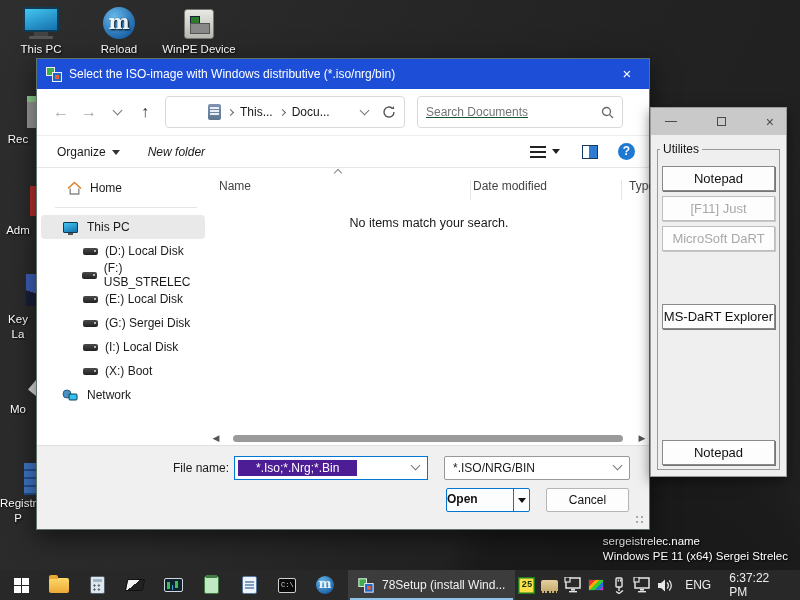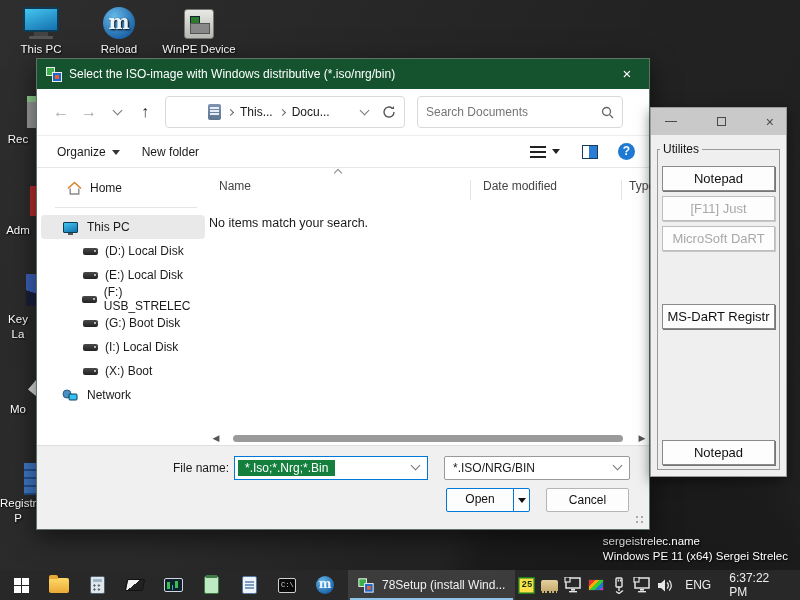--- a/index.html
+++ b/index.html
@@ -33,38 +33,38 @@
   .dev-box::after { content:""; position:absolute; left:5px; bottom:4px; width:18px; height:9px; background:#888; border:1px solid #555; }
 
   .edge-label { position:absolute; left:0; width:36px; overflow:hidden; color:#fff; font-size:11.5px; text-align:center; text-shadow:1px 1px 2px #000; white-space:nowrap; }
   .edge-frag { position:absolute; }
 
   #branding { position:absolute; right:12px; bottom:36px; text-align:left; color:#fff; font-size:11.5px; line-height:15px; text-shadow:1px 1px 2px #000; }
 
   
   #dialog { position:absolute; left:36px; top:58px; width:614px; height:472px; background:#fff;
     border:1px solid #5e7466; box-shadow:0 8px 24px rgba(0,0,0,.55); }
-  #dlg-titlebar { position:absolute; left:0; top:0; width:100%; height:30px; background:#14532d; display:flex; align-items:center; padding-left:9px; }
+  #dlg-titlebar { position:absolute; left:0; top:0; width:100%; height:30px; background:#1d4ed8; display:flex; align-items:center; padding-left:9px; }
   #dlg-titlebar .t { color:#fff; font-size:12px; margin-left:7px; flex:1; white-space:nowrap; overflow:hidden; }
   .setup-ico { position:relative; width:16px; height:16px; flex:0 0 16px; }
   .setup-ico .g { position:absolute; left:0; top:1px; width:9px; height:9px; background:#3dae49; border:1px solid #eee; }
   .setup-ico .b { position:absolute; left:6px; top:6px; width:10px; height:10px; background:#1e66c9; border:1px solid #eee; }
   .setup-ico .o { position:absolute; left:9px; top:9px; width:4px; height:4px; background:#e8602c; }
   #dlg-close { width:44px; height:30px; color:#fff; font-size:15px; text-align:center; line-height:29px; cursor:default; }
 
   #dlg-nav { position:absolute; left:0; top:30px; width:100%; height:46px; background:#fff; display:flex; align-items:center; }
   .navbtn { font-size:16px; width:28px; text-align:center; }
   .chev { display:inline-block; width:7px; height:7px; border-right:1.5px solid #777; border-bottom:1.5px solid #777; transform:rotate(45deg); }
   .crumbbox { height:32px; border:1px solid #d9d9d9; border-radius:4px; display:flex; align-items:center; padding:0 8px; }
   .crumb-sep { width:5px; height:5px; border-right:1.3px solid #666; border-bottom:1.3px solid #666; transform:rotate(-45deg); margin:0 7px; }
   .docicon { width:13px; height:16px; background:linear-gradient(180deg,#7d93b2,#5e7590); border-radius:2px; position:relative; }
   .docicon::before { content:""; position:absolute; left:2px; top:3px; width:9px; height:1.5px; background:#e8eef5; box-shadow:0 3px 0 #e8eef5, 0 6px 0 #e8eef5; }
   .crumbtxt { font-size:12px; color:#1a1a1a; }
   .searchbox { height:32px; border:1px solid #d9d9d9; border-radius:4px; display:flex; align-items:center; padding:0 8px; }
-  .searchbox input { border:none; outline:none; flex:1; font-size:12px; font-family:"Liberation Sans",sans-serif; color:#14532d; background:transparent; }
+  .searchbox input { border:none; outline:none; flex:1; font-size:12px; font-family:"Liberation Sans",sans-serif; color:#14532d; background:transparent;text-decoration:underline; }
   .searchbox input::placeholder { color:#767676; }
 
   #dlg-toolbar { position:absolute; left:0; top:76px; width:100%; height:33px; border-top:1px solid #eee; border-bottom:1px solid #e7e7e7;
     display:flex; align-items:center; font-size:12px; color:#1a1a1a; }
   .tri-down { display:inline-block; width:0; height:0; border-left:4px solid transparent; border-right:4px solid transparent; border-top:5px solid #333; margin-left:6px; vertical-align:1px; }
   .viewlist { width:16px; height:12px; border-top:2px solid #222; border-bottom:2px solid #222; position:relative; }
   .viewlist::before { content:""; position:absolute; left:0; top:3px; width:100%; height:2px; background:#222; }
   .panebtn { width:16px; height:14px; border:1.5px solid #163a5f; background:linear-gradient(90deg,#fff 45%, #2b7cd3 45%); }
   .helpbtn { width:17px; height:17px; border-radius:50%; background:#1d79d1; color:#fff; font-size:12px; font-weight:bold; text-align:center; line-height:17px; }
 
@@ -76,36 +76,36 @@
   .side-divider { height:1px; background:#e5e5e5; margin:7px 12px 7px 18px; }
   .hdd { width:15px; height:7px; background:linear-gradient(180deg,#4a4a4a,#222); border-radius:2px; position:relative; }
   .hdd::after { content:""; position:absolute; right:2px; top:2.5px; width:2px; height:2px; border-radius:50%; background:#cfe3ef; }
   .mini-screen { width:15px; height:11px; background:linear-gradient(160deg,#43c6f0,#1470ad); border:1px solid #0e3c57; border-radius:1px; position:relative; }
   .mini-screen::after { content:""; position:absolute; left:4px; top:10px; width:5px; height:2px; background:#555; }
 
   #filearea { flex:1; position:relative; }
   #colhdr { position:absolute; left:0; top:6px; width:100%; height:24px; font-size:12px; color:#444; }
   .colsep { position:absolute; top:2px; width:1px; height:20px; background:#e5e5e5; }
   .sortchev { position:absolute; width:6px; height:6px; border-left:1.4px solid #888; border-top:1.4px solid #888; transform:rotate(45deg); }
-  #emptymsg { position:absolute; left:0; top:48px; width:100%; font-size:12.5px; color:#1a1a1a; }
+  #emptymsg { position:absolute; left:0; top:48px; width:100%; text-align:center; font-size:12.5px; color:#1a1a1a; }
 
   #hscroll { position:absolute; left:0; bottom:2px; width:100%; height:13px; display:flex; align-items:center; }
   .scr-arrow { width:14px; text-align:center; color:#555; font-size:9px; line-height:13px; }
   .scr-track { flex:1; height:13px; position:relative; }
   .scr-thumb { position:absolute; left:10px; top:3px; width:390px; height:7px; border-radius:4px; background:#9a9a9a; }
 
   #dlg-footer { position:absolute; left:0; bottom:0; width:100%; height:84px; background:#f0f0f0; border-top:1px solid #dfdfdf; font-size:12px; }
   #fn-label { position:absolute; left:100px; top:15px; width:92px; text-align:right; color:#1a1a1a; }
   #fn-input { position:absolute; left:197px; top:10px; width:194px; height:24px; background:#fff; border:1px solid #0078d7; display:flex; align-items:center; padding-left:3px; }
-  #fn-input .sel { background:#15803d; color:#fff; padding:1px 7px; }
+  #fn-input .sel { background:#4c1d95; color:#fff; padding:1px 18px; }
   #fn-input .cv { position:absolute; right:8px; }
   #ft-combo { position:absolute; left:407px; top:10px; width:186px; height:24px; background:#fff; border:1px solid #999; border-radius:2px; display:flex; align-items:center; padding-left:8px; color:#1a1a1a; }
   #ft-combo .cv { position:absolute; right:8px; }
   #btn-open { position:absolute; left:409px; top:42px; width:84px; height:24px; background:#fdfdfd; border:1.5px solid #0078d7; border-radius:2px; display:flex; }
-  #btn-open .lbl { flex:1; text-align:center; line-height:21px; color:#111; }
+  #btn-open .lbl { flex:1; text-align:left; line-height:21px; color:#111;font-weight:bold; }
   #btn-open .split { width:16px; border-left:1.5px solid #0078d7; display:flex; align-items:center; justify-content:center; }
   .tri-sm { width:0; height:0; border-left:4px solid transparent; border-right:4px solid transparent; border-top:5px solid #111; }
   #btn-cancel { position:absolute; left:509px; top:42px; width:83px; height:24px; background:#fdfdfd; border:1px solid #b5b5b5; border-radius:2px; text-align:center; line-height:22px; color:#111; }
   #grip { position:absolute; right:4px; bottom:4px; width:10px; height:10px;
     background:radial-gradient(circle at 2px 2px, #aaa 1px, transparent 1.4px) 0 0/5px 5px; }
 
   
   #utilpanel { position:absolute; left:650px; top:107px; width:137px; height:370px; background:#efefef; border:1px solid #9a9a9a; box-shadow:0 4px 12px rgba(0,0,0,.5); }
   #util-titlebar { height:27px; background:#c9c9c9; display:flex; align-items:center; justify-content:space-between; padding:0 12px 0 14px; color:#4a4a4a; }
   #util-titlebar .mx { width:9px; height:9px; border:1.2px solid #4a4a4a; }
@@ -243,21 +243,21 @@
           <circle cx="5.5" cy="5.5" r="4" fill="none" stroke="#666" stroke-width="1.3"></circle>
           <line x1="8.6" y1="8.6" x2="12" y2="12" stroke="#666" stroke-width="1.3"></line>
         </svg>
       </div>
     </div>
 
     <div id="dlg-toolbar">
       <span style="margin-left:20px;">
         <span>Organize</span><span class="tri-down"></span>
       </span>
-      <span style="margin-left:22px;">New folder</span>
+      <span style="margin-left:28px;font-style:italic;">New folder</span>
       <span style="margin-left:auto; display:flex; align-items:center; gap:10px; margin-right:14px;">
         <span style="display:flex; align-items:center;">
           <span class="viewlist"></span>
             <span class="tri-down" style="border-top-color:#222;"></span>
         </span>
         <span class="panebtn" style="margin-left:12px;"></span>
         <span class="helpbtn" style="margin-left:10px;">?</span>
       </span>
     </div>
 
@@ -282,33 +282,33 @@
         <div class="side-item" style="padding-left:40px;">
           <span class="side-ic">
               <span class="hdd"></span>
             </span>
           <span style="margin-left:6px;">(D:) Local Disk</span>
         </div>
         <div class="side-item" style="padding-left:40px;">
           <span class="side-ic">
               <span class="hdd"></span>
             </span>
+          <span style="margin-left:6px;">(F:) USB_STRELEC</span>
+        </div>
+        <div class="side-item" style="padding-left:40px;">
+          <span class="side-ic">
+              <span class="hdd"></span>
+            </span>
           <span style="margin-left:6px;">(E:) Local Disk</span>
         </div>
         <div class="side-item" style="padding-left:40px;">
           <span class="side-ic">
               <span class="hdd"></span>
             </span>
-          <span style="margin-left:6px;">(F:) USB_STRELEC</span>
-        </div>
-        <div class="side-item" style="padding-left:40px;">
-          <span class="side-ic">
-              <span class="hdd"></span>
-            </span>
-          <span style="margin-left:6px;">(G:) Boot Disk</span>
+          <span style="margin-left:6px;">(G:) Sergei Disk</span>
         </div>
         <div class="side-item" style="padding-left:40px;">
           <span class="side-ic">
               <span class="hdd"></span>
             </span>
           <span style="margin-left:6px;">(I:) Local Disk</span>
         </div>
         <div class="side-item" style="padding-left:40px;">
           <span class="side-ic">
               <span class="hdd"></span>
@@ -324,21 +324,21 @@
           </span>
           <span style="margin-left:8px;">Network</span>
         </div>
       </div>
 
       <div id="filearea">
         <div id="colhdr">
           <span class="sortchev" style="left:126px; top:-4px;"></span>
           <span class="abs" style="left:10px; top:5px;">Name</span>
           <span class="colsep" style="left:261px; top:6px;"></span>
-          <span class="abs" style="left:274px; top:5px;">Date modified</span>
+          <span class="abs" style="left:264px; top:5px;">Date modified</span>
           <span class="colsep" style="left:412px; top:6px;"></span>
           <span class="abs" style="left:420px; top:5px;">Type</span>
         </div>
         <div id="emptymsg">No items match your search.</div>
         <div id="hscroll">
           <span class="scr-arrow">◀</span>
           <span class="scr-track">
               <span class="scr-thumb"></span>
             </span>
           <span class="scr-arrow">▶</span>
@@ -371,21 +371,21 @@
     <div id="util-titlebar">
       <span class="mn"></span>
       <span class="mx"></span>
       <span class="cl">×</span>
     </div>
     <div class="groupbox">
       <span class="legend">Utilites</span>
       <div class="ubtn" style="top:16px;">Notepad</div>
       <div class="ubtn disabled" style="top:46px;">[F11]  Just Manager</div>
       <div class="ubtn disabled" style="top:76px;">MicroSoft DaRT</div>
-      <div class="ubtn" style="top:154px;">MS-DaRT Registr</div>
+      <div class="ubtn" style="top:154px;">MS-DaRT Explorer</div>
       <div class="ubtn" style="top:290px;">Notepad</div>
     </div>
   </div>
 
   <div id="taskbar">
     <div class="tbic" style="margin-left:2px;">
         <span class="win-start"></span>
       </div>
     <div class="tbic">
         <span class="tb-folder"></span>

